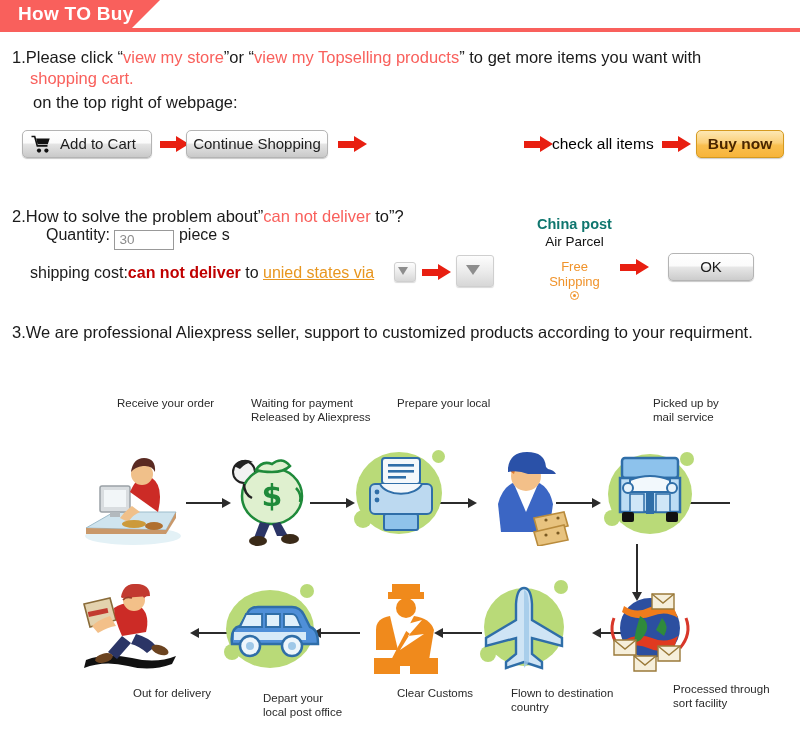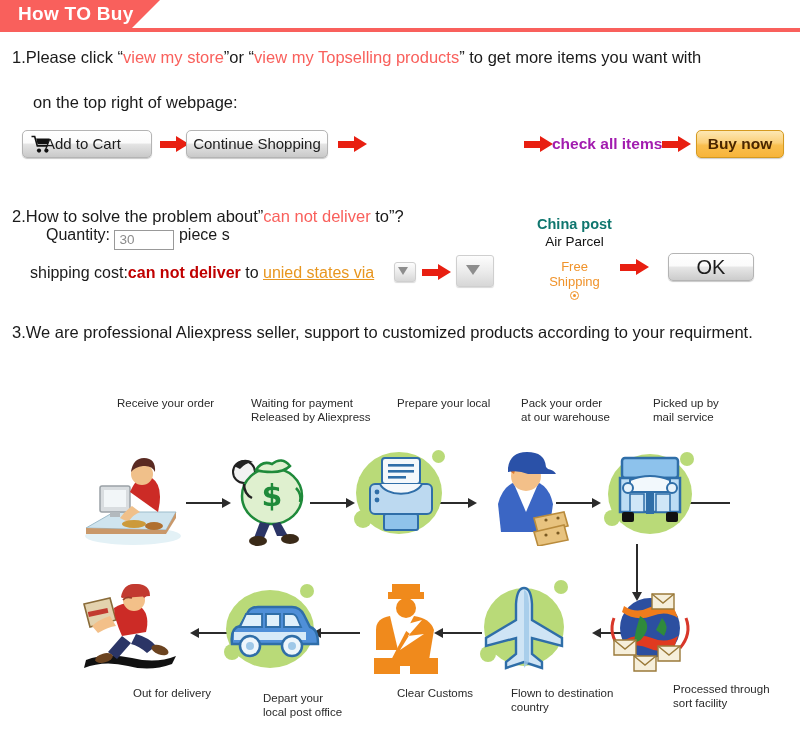--- a/index.html
+++ b/index.html
@@ -55,29 +55,29 @@
     position:absolute; top:0;
     height:28px; line-height:26px;
     border:1px solid #b4b4b4;
     border-radius:5px;
     background:linear-gradient(to bottom,#ffffff 0%,#fbfbfb 45%,#e3e3e3 52%,#c9c9c9 100%);
     font-size:15px; color:#1d1d1d;
     text-align:center;
     box-shadow:0 1px 1px rgba(0,0,0,.22);
     white-space:nowrap;
   }
-  .btn-cart { left:22px; width:130px; padding-left:22px; text-align:left; }
+  .btn-cart { left:22px; width:130px; padding-left:22px; text-align:center; }
   .cart-glyph {
     position:absolute; left:8px; top:4px; width:20px; height:19px;
   }
   .btn-continue { left:186px; width:142px; }
   .btn-viewcart { left:372px; width:146px; }
   .plain-text-btn {
     position:absolute; left:552px; top:0; height:28px; line-height:28px;
-    font-size:15.5px; font-weight:bold; color:#a21caf;
+    font-size:15.5px; font-weight:normal; color:#000000;
     white-space:nowrap;
   }
   .btn-buynow {
     position:absolute; left:696px; top:0; width:88px; height:28px; line-height:26px;
     border:1px solid #d59a20; border-radius:5px;
     background:linear-gradient(to bottom,#fde8b4 0%,#fbd07a 45%,#f9bf4f 55%,#f7b43a 100%);
     font-size:15.5px; font-weight:bold; color:#4a2600; text-align:center;
     box-shadow:0 1px 1px rgba(0,0,0,.2);
   }
   
@@ -127,21 +127,21 @@
     border:1px solid #f0932b; border-radius:50%; position:relative;
   }
   .radio-dot::after {
     content:""; position:absolute; left:2px; top:2px; width:3px; height:3px;
     border-radius:50%; background:#f0932b;
   }
   .btn-ok {
     position:absolute; left:668px; top:253px; width:86px; height:28px; line-height:26px;
     border:1px solid #b4b4b4; border-radius:5px;
     background:linear-gradient(to bottom,#ffffff 0%,#fbfbfb 45%,#e6e6e6 52%,#cccccc 100%);
-    font-size:20px; color:#1d1d1d; text-align:center;
+    font-size:15px; color:#1d1d1d; text-align:center;
     box-shadow:0 1px 1px rgba(0,0,0,.22);
   }
 
   
   .flow { position:absolute; left:0; top:386px; width:800px; height:356px; }
   .flabel {
     position:absolute; font-size:11.5px; line-height:14px; color:#2a2a2a;
     white-space:pre-line;
     padding-left:39px;
   }
@@ -172,20 +172,21 @@
 <body>
 
 <div class="header-wrap">
   <div class="header-band"></div>
   <div class="header-underline"></div>
   <div class="header-title">How TO Buy</div>
 </div>
 
 <div class="step step-1">
   <span>1.Please click “</span><span class="red">view my store</span><span>”or “</span><span class="red">view my Topselling products</span><span>” to get more items you want with</span>
+  <div class="red" style="margin-left:18px;">shopping cart.</div>
 </div>
 <div class="sub-1">on the top right of webpage:</div>
 
 <div class="btnrow">
 
   <div class="btn btn-cart">
     <span class="cart-glyph">
       <svg width="20" height="19" viewBox="0 0 20 19">
         <path d="M0.5 1.5 h3.2 l2.6 9.4 h10.2" fill="none" stroke="#111" stroke-width="1.6"></path>
         <path d="M5.1 3.6 h13.6 l-1.9 5.6 H6.6 z" fill="#111"></path>
@@ -276,22 +277,20 @@
 </div>
 
 <div class="step step-3">3.We are professional Aliexpress seller, support to customized products according to your requirment.</div>
 
 <div class="flow">
 
   <div class="flabel" style="left:78px;  top:10px;">Receive your order</div>
   <div class="flabel" style="left:212px; top:10px;">Waiting for payment
 Released by Aliexpress</div>
   <div class="flabel" style="left:358px; top:10px;">Prepare your local</div>
-  <div class="flabel" style="left:482px; top:10px;">Pack your order
-at our warehouse</div>
   <div class="flabel" style="left:614px; top:10px;">Picked up by
 mail service</div>
 
   <div class="fline fl-h" style="left:186px; top:116px; width:38px;"></div>
   <div class="ahead-r" style="left:222px; top:112px;"></div>
   <div class="fline fl-h" style="left:310px; top:116px; width:38px;"></div>
   <div class="ahead-r" style="left:346px; top:112px;"></div>
   <div class="fline fl-h" style="left:432px; top:116px; width:38px;"></div>
   <div class="ahead-r" style="left:468px; top:112px;"></div>
   <div class="fline fl-h" style="left:556px; top:116px; width:38px;"></div>

